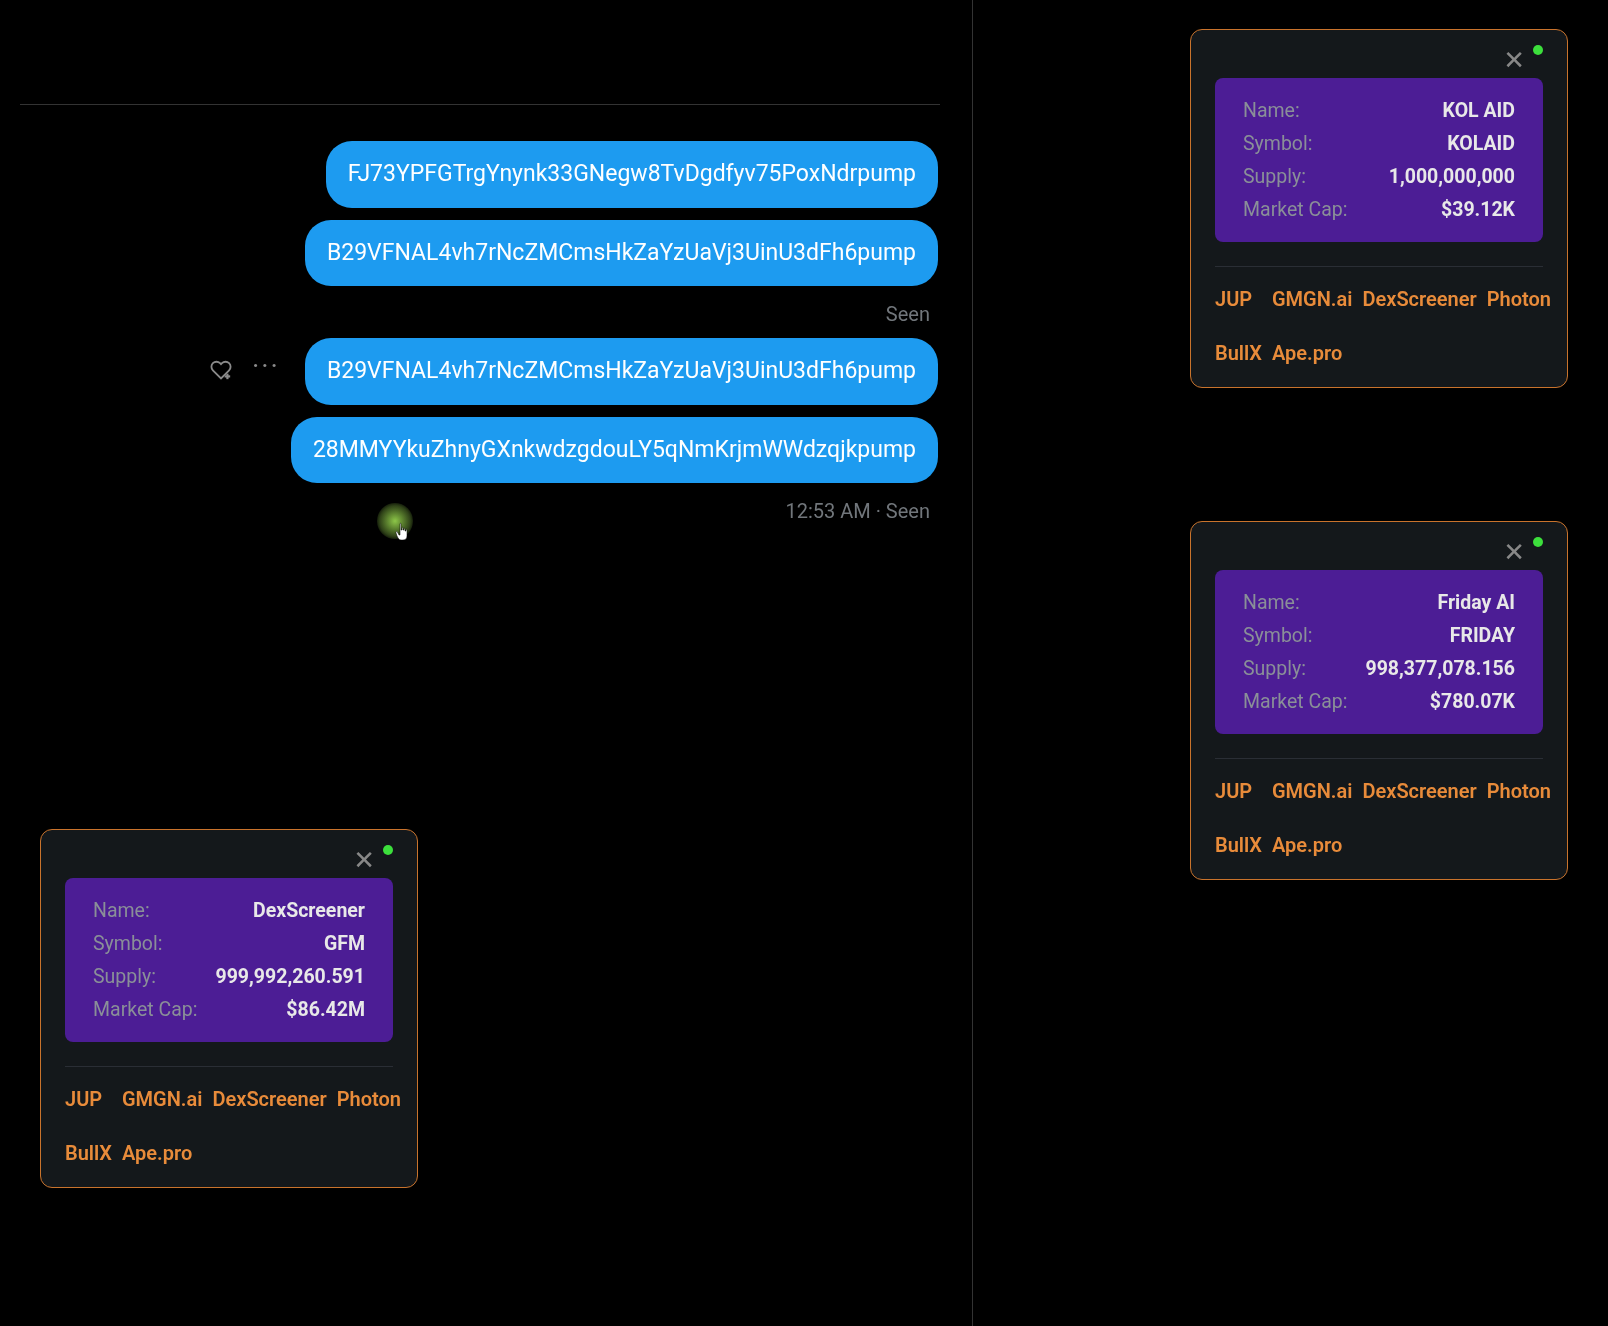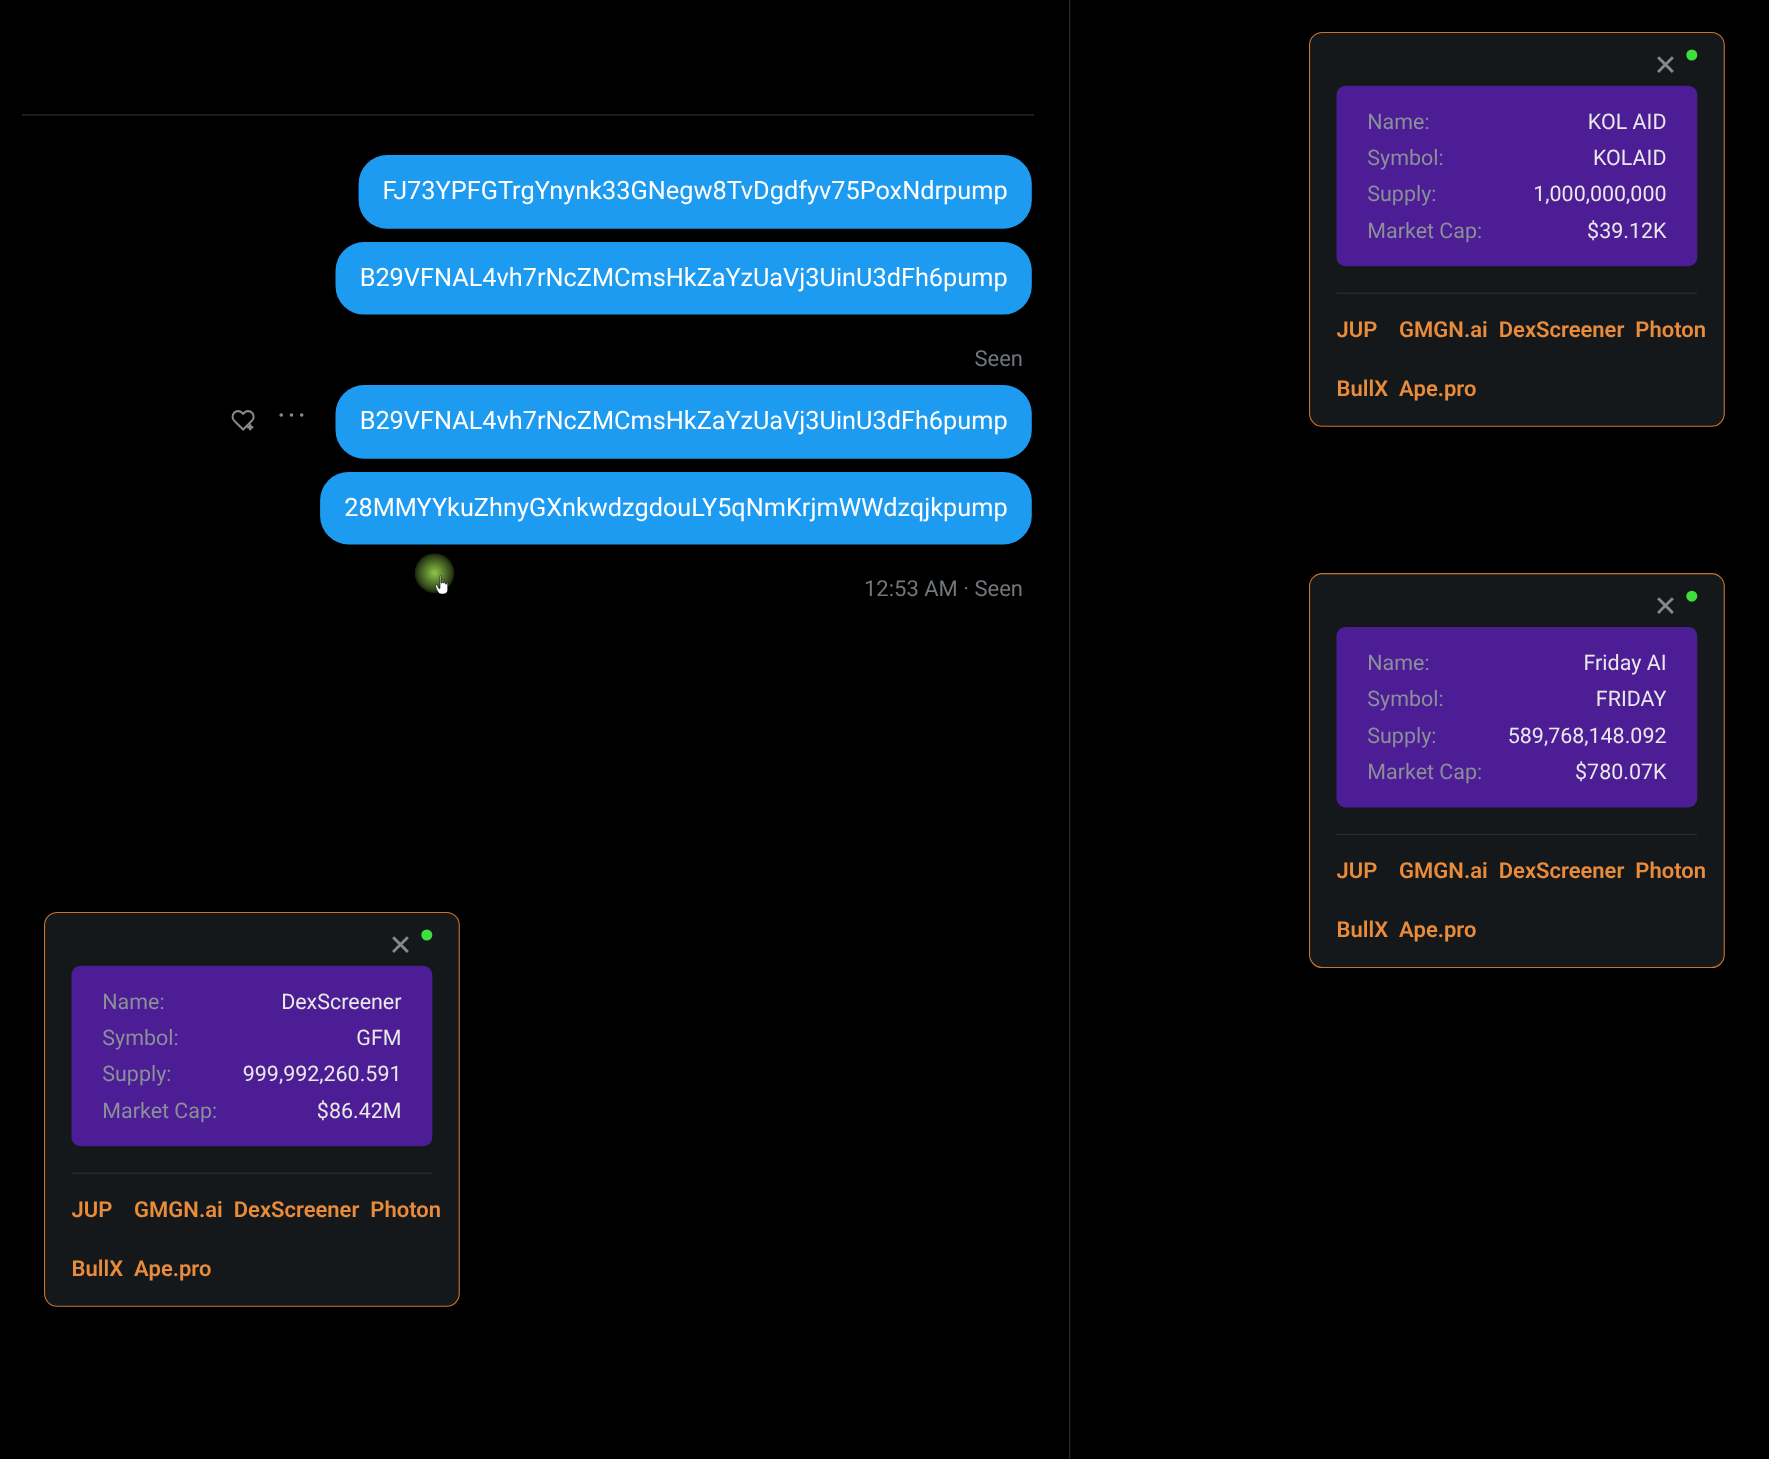--- a/index.html
+++ b/index.html
@@ -98,21 +98,21 @@
     
     .bubble.highlighted {
       background: #4db4f3;
     }
     
     .status-text {
       color: #71767b;
       font-size: 20px;
       text-align: right;
       padding-right: 8px;
-      margin-top: 16px;
+      margin-top: 4px;
     }
     
     .cursor-indicator {
       position: absolute;
       width: 36px;
       height: 36px;
       background: radial-gradient(circle, rgba(156,220,80,0.9) 0%, rgba(156,220,80,0.3) 60%, transparent 80%);
       border-radius: 50%;
       pointer-events: none;
       left: 377px;
@@ -196,21 +196,21 @@
     }
     
     .info-label {
       color: #8a8f98;
       font-size: 19.5px;
     }
     
     .info-value {
       color: #e8e8e8;
       font-size: 19.5px;
-      font-weight: 400;
+      font-weight: 700;
     }
     
     .card-divider {
       height: 1px;
       background: #2a2e35;
       margin: 24px 0 20px 0;
     }
     
     .links-grid {
       display: grid;
@@ -354,21 +354,21 @@
     <div class="info-row">
       <span class="info-label">Name:</span>
       <span class="info-value">Friday AI</span>
     </div>
     <div class="info-row">
       <span class="info-label">Symbol:</span>
       <span class="info-value">FRIDAY</span>
     </div>
     <div class="info-row">
       <span class="info-label">Supply:</span>
-      <span class="info-value">589,768,148.092</span>
+      <span class="info-value">998,377,078.156</span>
     </div>
     <div class="info-row">
       <span class="info-label">Market Cap:</span>
       <span class="info-value">$780.07K</span>
     </div>
   </div>
   <div class="card-divider"></div>
   <div class="links-grid">
     <span class="token-link">JUP</span>
     <span class="token-link">GMGN.ai</span>

